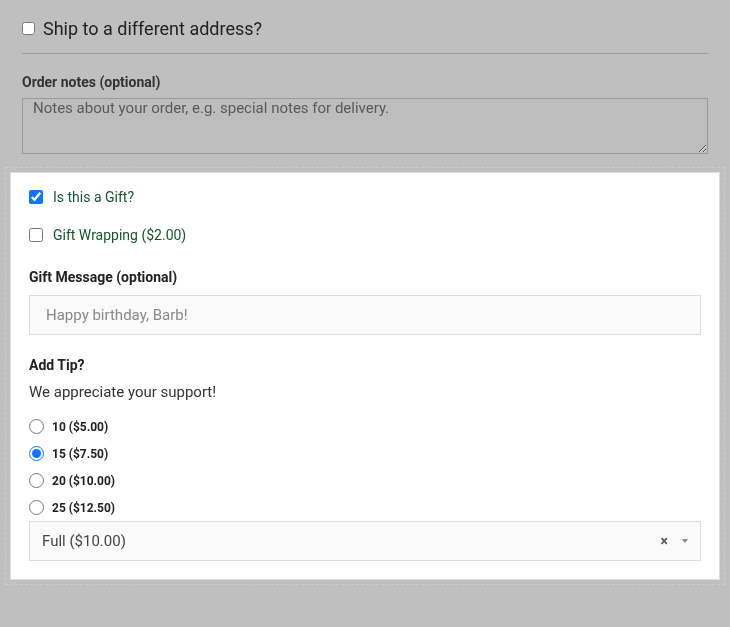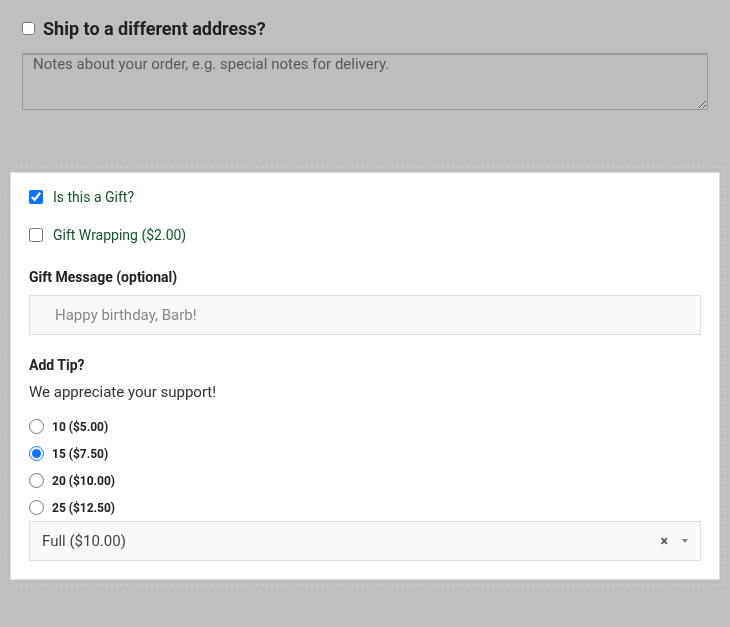--- a/index.html
+++ b/index.html
@@ -15,21 +15,21 @@
       padding: 0 22px;
     }
     .ship-different {
       padding: 18px 0 14px 0;
       border-bottom: 1px solid #9a9a9a;
       display: flex;
       align-items: center;
       gap: 8px;
     }
     .ship-different-heading {
-      font-weight: 700;
+      font-weight: 400;
       font-size: 18px;
       color: #222;
       text-align: right;
     }
     .ship-cb {
       width: 13px;
       height: 13px;
     }
     .order-notes-label {
       font-size: 14px;
@@ -97,21 +97,21 @@
       font-size: 14px;
       margin-top: 22px;
       margin-bottom: 10px;
     }
 
     .gift-message-input {
       width: 100%;
       height: 40px;
       border: 1px solid #ddd;
       background: #fafafa;
-      padding: 0 25px;
+      padding: 0 16px;
       font-size: 15px;
       color: #555;
       font-family: inherit;
     }
     .gift-message-input::placeholder {
       color: #888;
     }
 
     .tip-subtext {
       font-size: 15px;
@@ -170,20 +170,21 @@
   </style>
 </head>
 <body>
 
 <div class="outer-section">
   <div class="ship-different">
     <input type="checkbox" class="ship-cb" style="">
     <span class="ship-different-heading">Ship to a different address?</span>
   </div>
 
+  <label class="order-notes-label">Order notes (optional)</label>
   <textarea class="order-notes-textarea" placeholder="Notes about your order, e.g. special notes for delivery." style=""></textarea>
 </div>
 
 <div class="white-panel">
   <div class="panel-inner">
 
     <div class="checkbox-row">
       <input type="checkbox" class="panel-cb" checked="" style="">
       <label>Is this a Gift?</label>
     </div>

